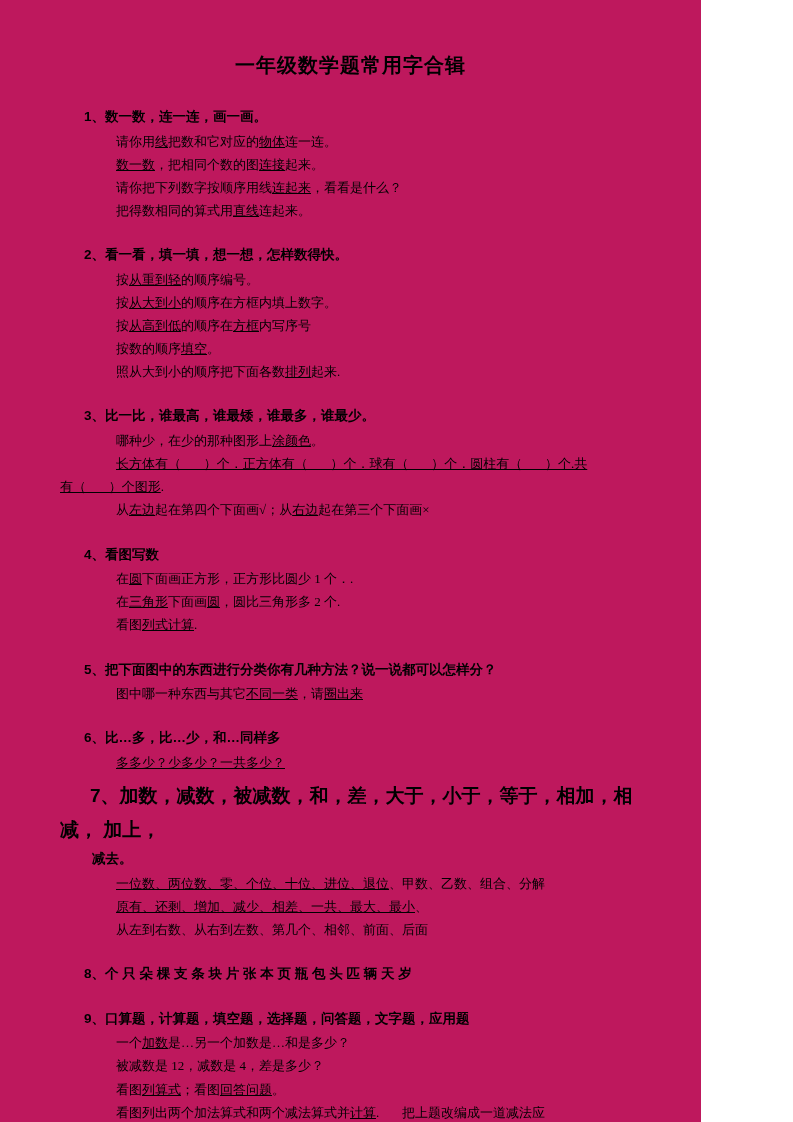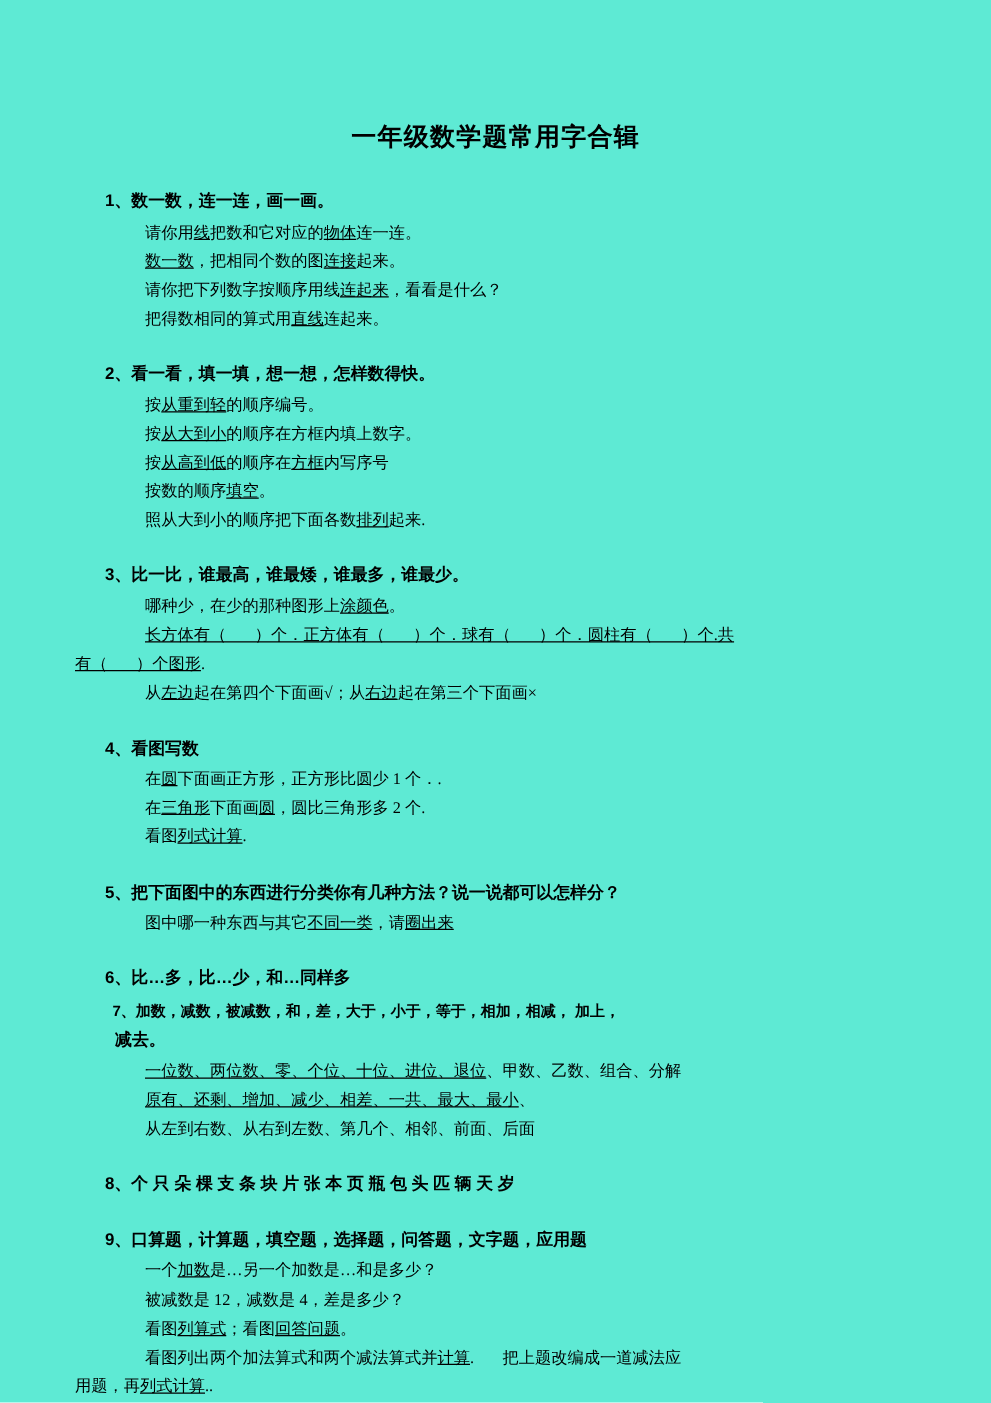--- a/index.html
+++ b/index.html
@@ -2,25 +2,25 @@
 <html><head>
 <meta charset="utf-8">
 <style>
   html, body {
     margin: 0;
     padding: 0;
     background: #ffffff;
   }
   .page {
     position: relative;
-    width: 793px;
+    width: 701px;
     height: 1122px;
-    background: #5eead4;
+    background: #be185d;
     box-sizing: border-box;
-    padding: 96px 60px 60px 60px;
+    padding: 52px 60px 60px 60px;
     font-family: "Liberation Serif", "DejaVu Serif", serif;
     color: #000000;
     overflow: hidden;
   }
   .doc-title {
     text-align: center;
     font-size: 20px;
     font-weight: bold;
     font-family: "Liberation Sans", "DejaVu Sans", sans-serif;
     letter-spacing: 1px;
@@ -47,21 +47,21 @@
   }
   .line.nopad {
     padding-left: 0;
     margin-left: -56px;
   }
   .u {
     text-decoration: underline;
   }
   .sec7-head {
     font-weight: bold;
-    font-size: 12px;
+    font-size: 19px;
     font-family: "Liberation Sans", "DejaVu Sans", sans-serif;
     line-height: 1.8;
     text-indent: 30px;
     margin-top: 5px;
   }
   .sec7-head2 {
     font-weight: bold;
     font-size: 13.5px;
     font-family: "Liberation Sans", "DejaVu Sans", sans-serif;
     line-height: 1.8;
@@ -117,20 +117,23 @@
 
   <div class="sec">
     <div class="sec-head">5、把下面图中的东西进行分类你有几种方法？说一说都可以怎样分？</div>
     <div class="lines">
       <div class="line">图中哪一种东西与其它<span class="u">不同一类</span>，请<span class="u">圈出来</span></div>
     </div>
   </div>
 
   <div class="sec">
     <div class="sec-head">6、比…多，比…少，和…同样多</div>
+    <div class="lines">
+      <div class="line"><span class="u">多多少？少多少？一共多少？</span></div>
+    </div>
   </div>
 
   <div class="sec">
     <div class="sec7-head">7、加数，减数，被减数，和，差，大于，小于，等于，相加，相减， 加上，</div>
     <div class="sec7-head2">减去。</div>
     <div class="lines">
       <div class="line"><span class="u">一位数、两位数、零、个位、十位、进位、退位</span>、甲数、乙数、组合、分解</div>
       <div class="line"><span class="u">原有、还剩、增加、减少、相差、一共、最大、最小</span>、</div>
       <div class="line">从左到右数、从右到左数、第几个、相邻、前面、后面</div>
     </div>

